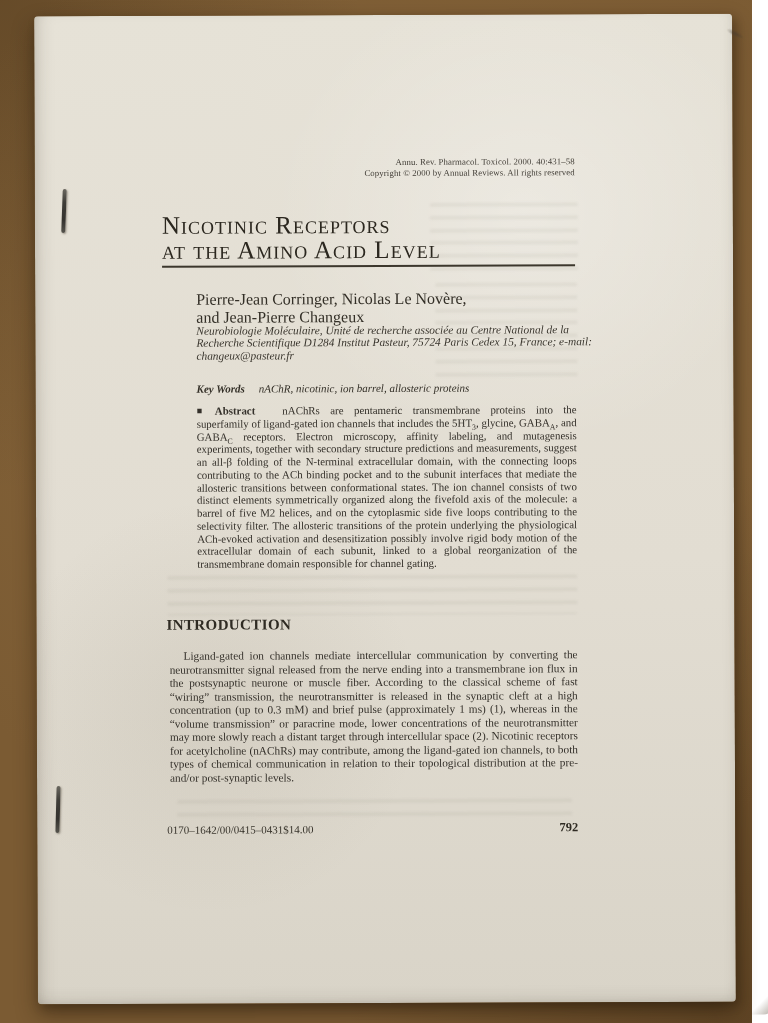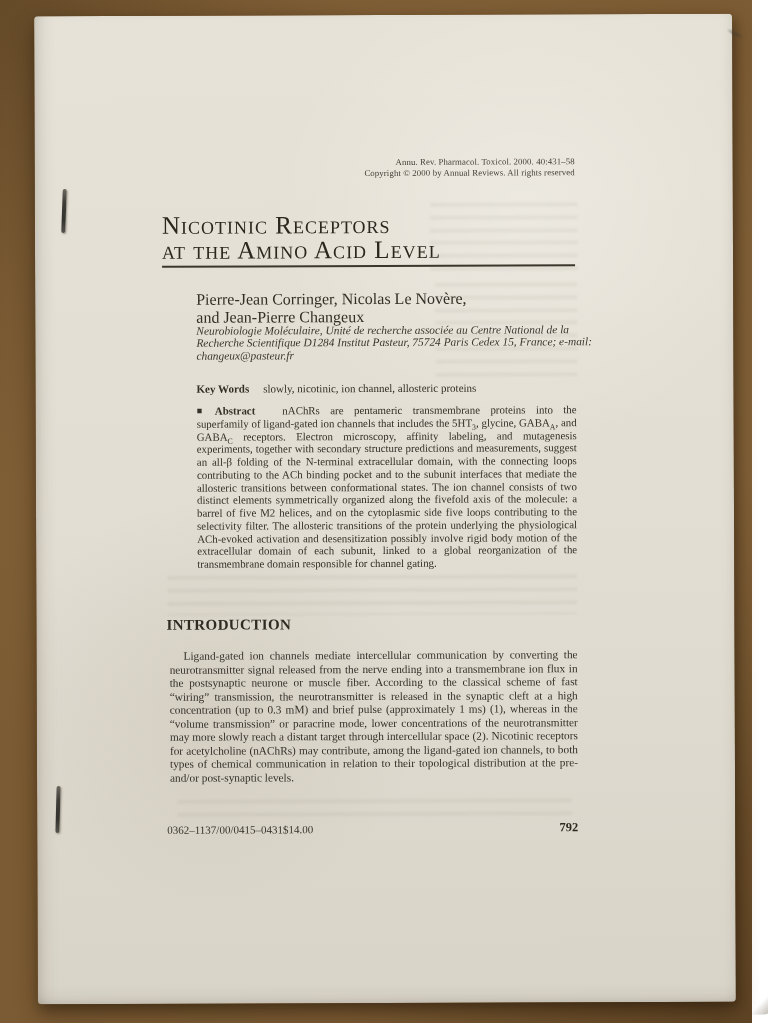--- a/index.html
+++ b/index.html
@@ -53,21 +53,21 @@
     left: 161px; top: 275px; width: 400px;
     font-size: 16px; line-height: 17.5px; color: #332f27;
   }
   .authors div { position: static; }
   .affiliation {
     left: 161px; top: 309px; width: 398px;
     font-style: italic; font-size: 11.4px; line-height: 12.4px; color: #3a362e;
   }
 
   .keywords { left: 161px; top: 367px; width: 380px; font-size: 11px; }
-  .keywords span { position: static; }
+  .keywords span { position: static; font-style: italic; }
   .kw-label { font-weight: 700; margin-right: 14px; }
 
   .abstract {
     left: 161px; top: 389px; width: 380px;
     font-size: 10.9px; line-height: 12.75px; text-align: justify; color: #34302a;
   }
   .abstract span, .abstract sub, .abstract b { position: static; }
   .abs-marker { font-size: 9px; margin-right: 5px; vertical-align: 1px; }
   .abs-label { font-weight: 700; margin-right: 27px; }
   sub { font-size: 0.72em; line-height: 0; }
@@ -140,33 +140,33 @@
     <div class="title-rule"></div>
 
     <div class="authors">
       <div>Pierre-Jean Corringer, Nicolas Le Novère,</div>
       <div>and Jean-Pierre Changeux</div>
     </div>
 
     <p class="affiliation">Neurobiologie Moléculaire, Unité de recherche associée au Centre National de la Recherche Scientifique D1284 Institut Pasteur, 75724 Paris Cedex 15, France; e-mail: changeux@pasteur.fr</p>
 
     <p class="keywords">
-      <span class="kw-label">Key Words</span><span>slowly, nicotinic, ion channel, allosteric proteins</span>
+      <span class="kw-label">Key Words</span><span>nAChR, nicotinic, ion barrel, allosteric proteins</span>
     </p>
 
     <p class="abstract">
       <span class="abs-marker">■</span><span class="abs-label">Abstract</span><span><span>nAChRs are pentameric transmembrane proteins into the superfamily of ligand-gated ion channels that includes the 5HT</span><sub>3</sub><span>, glycine, GABA</span><sub>A</sub><span>, and GABA</span><sub>C</sub><span> receptors. Electron microscopy, affinity labeling, and mutagenesis experiments, together with secondary structure predictions and measurements, suggest an all-β folding of the N-terminal extracellular domain, with the connecting loops contributing to the ACh binding pocket and to the subunit interfaces that mediate the allosteric transitions between conformational states. The ion channel consists of two distinct elements symmetrically organized along the fivefold axis of the molecule: a barrel of five M2 helices, and on the cytoplasmic side five loops contributing to the selectivity filter. The allosteric transitions of the protein underlying the physiological ACh-evoked activation and desensitization possibly involve rigid body motion of the extracellular domain of each subunit, linked to a global reorganization of the transmembrane domain responsible for channel gating.</span></span>
     </p>
 
     <h2 class="section-heading">INTRODUCTION</h2>
 
     <p class="intro-para">Ligand-gated ion channels mediate intercellular communication by converting the neurotransmitter signal released from the nerve ending into a transmembrane ion flux in the postsynaptic neurone or muscle fiber. According to the classical scheme of fast “wiring” transmission, the neurotransmitter is released in the synaptic cleft at a high concentration (up to 0.3 mM) and brief pulse (approximately 1 ms) (1), whereas in the “volume transmission” or paracrine mode, lower concentrations of the neurotransmitter may more slowly reach a distant target through intercellular space (2). Nicotinic receptors for acetylcholine (nAChRs) may contribute, among the ligand-gated ion channels, to both types of chemical communication in relation to their topological distribution at the pre- and/or post-synaptic levels.</p>
 
     <div class="footer-row">
-      <span class="footer-issn">0362–1137/00/0415–0431$14.00</span>
+      <span class="footer-issn">0170–1642/00/0415–0431$14.00</span>
       <span class="footer-page">792</span>
     </div>
 
     <div class="corner-smudge"></div>
     <div class="corner-fold"></div>
   </div>
 
   <div class="staple staple-top"></div>
   <div class="staple staple-bottom"></div>
 

